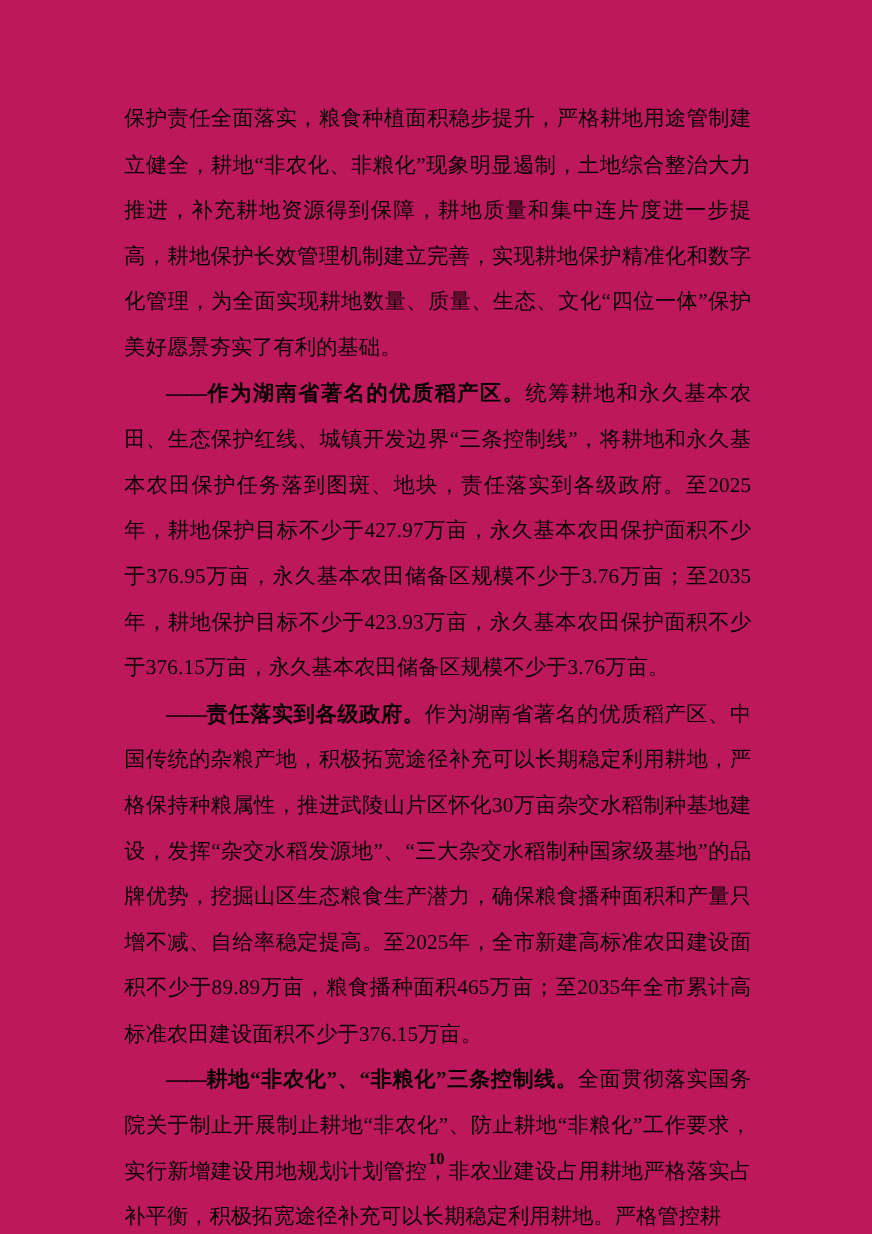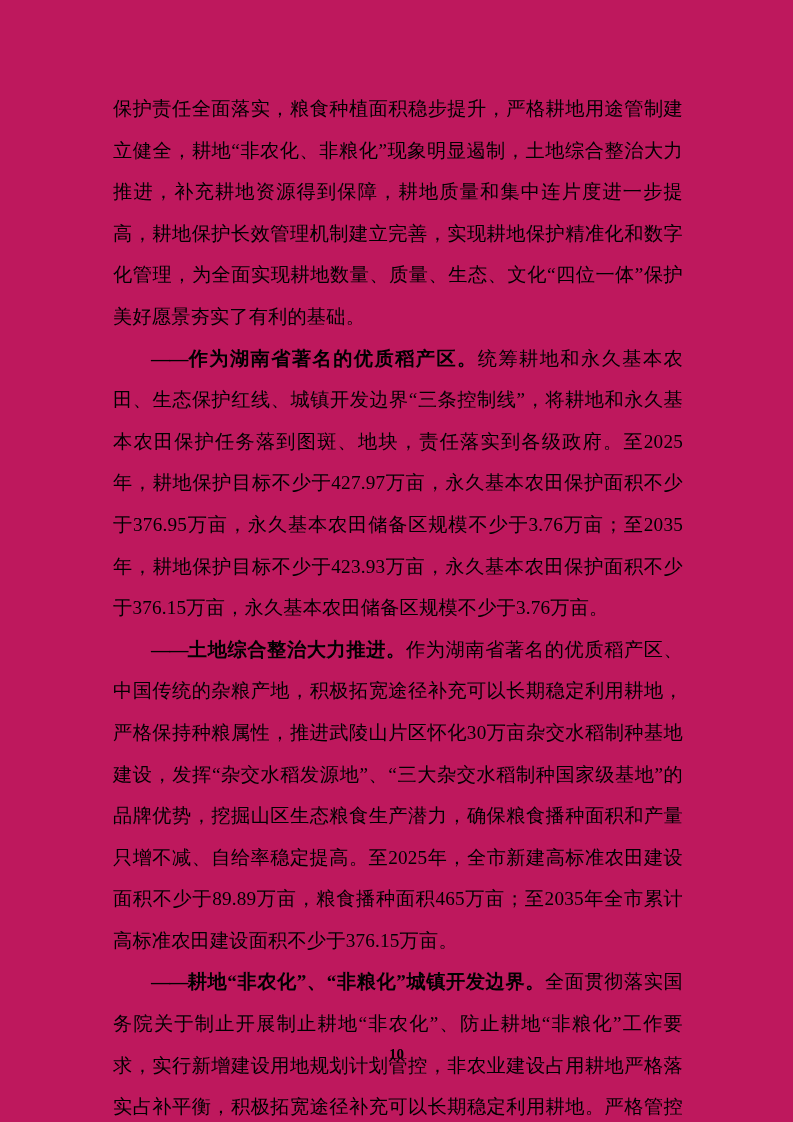--- a/index.html
+++ b/index.html
@@ -63,23 +63,23 @@
 
     <p>
       <span>保护责任全面落实，粮食种植面积稳步提升，严格耕地用途管制建立健全，耕地“非农化、非粮化”现象明显遏制，土地综合整治大力推进，补充耕地资源得到保障，耕地质量和集中连片度进一步提高，耕地保护长效管理机制建立完善，实现耕地保护精准化和数字化管理，为全面实现耕地数量、质量、生态、文化“四位一体”保护美好愿景夯实了有利的基础。</span>
     </p>
 
     <p class="indent">
       <span class="dash bold">——</span><span class="bold">作为湖南省著名的优质稻产区。</span><span>统筹耕地和永久基本农田、生态保护红线、城镇开发边界“三条控制线”，将耕地和永久基本农田保护任务落到图斑、地块，责任落实到各级政府。至2025年，耕地保护目标不少于427.97万亩，永久基本农田保护面积不少于376.95万亩，永久基本农田储备区规模不少于3.76万亩；至2035年，耕地保护目标不少于423.93万亩，永久基本农田保护面积不少于376.15万亩，永久基本农田储备区规模不少于3.76万亩。</span>
     </p>
 
     <p class="indent">
-      <span class="dash bold">——</span><span class="bold">土地综合整治大力推进。</span><span>作为湖南省著名的优质稻产区、中国传统的杂粮产地，积极拓宽途径补充可以长期稳定利用耕地，严格保持种粮属性，推进武陵山片区怀化30万亩杂交水稻制种基地建设，发挥“杂交水稻发源地”、“三大杂交水稻制种国家级基地”的品牌优势，挖掘山区生态粮食生产潜力，确保粮食播种面积和产量只增不减、自给率稳定提高。至2025年，全市新建高标准农田建设面积不少于89.89万亩，粮食播种面积465万亩；至2035年全市累计高标准农田建设面积不少于376.15万亩。</span>
+      <span class="dash bold">——</span><span class="bold">责任落实到各级政府。</span><span>作为湖南省著名的优质稻产区、中国传统的杂粮产地，积极拓宽途径补充可以长期稳定利用耕地，严格保持种粮属性，推进武陵山片区怀化30万亩杂交水稻制种基地建设，发挥“杂交水稻发源地”、“三大杂交水稻制种国家级基地”的品牌优势，挖掘山区生态粮食生产潜力，确保粮食播种面积和产量只增不减、自给率稳定提高。至2025年，全市新建高标准农田建设面积不少于89.89万亩，粮食播种面积465万亩；至2035年全市累计高标准农田建设面积不少于376.15万亩。</span>
     </p>
 
     <p class="indent">
-      <span class="dash bold">——</span><span class="bold">耕地“非农化”、“非粮化”城镇开发边界。</span><span>全面贯彻落实国务院关于制止开展制止耕地“非农化”、防止耕地“非粮化”工作要求，实行新增建设用地规划计划管控，非农业建设占用耕地严格落实占补平衡，积极拓宽途径补充可以长期稳定利用耕地。严格管控耕</span>
+      <span class="dash bold">——</span><span class="bold">耕地“非农化”、“非粮化”三条控制线。</span><span>全面贯彻落实国务院关于制止开展制止耕地“非农化”、防止耕地“非粮化”工作要求，实行新增建设用地规划计划管控，非农业建设占用耕地严格落实占补平衡，积极拓宽途径补充可以长期稳定利用耕地。严格管控耕</span>
     </p>
 
   </div>
 
   <div class="pagenum">10</div>
 </div>
 
 </body></html>

